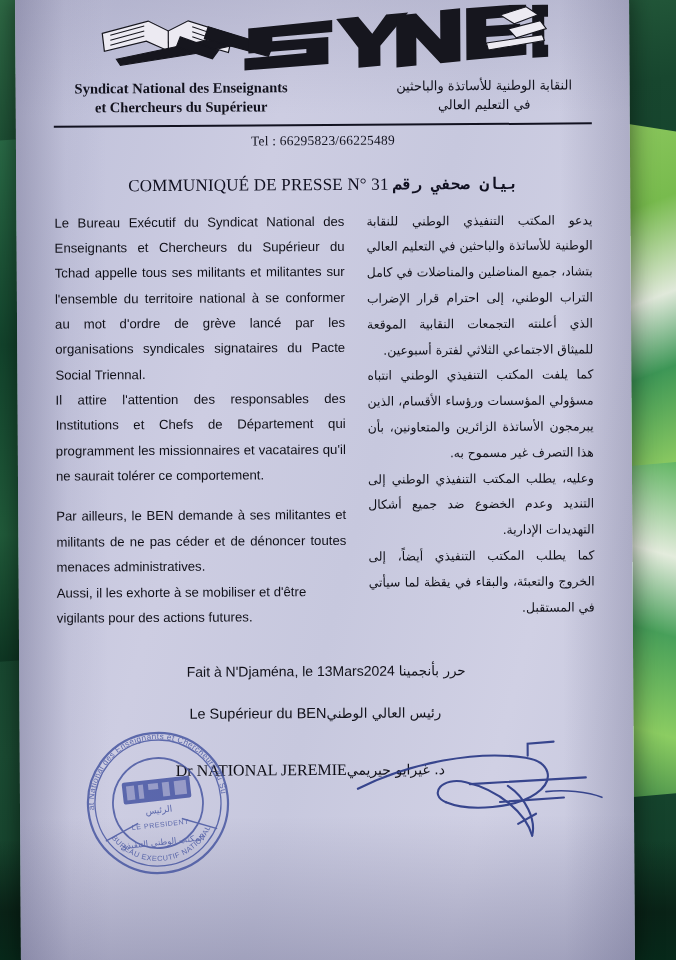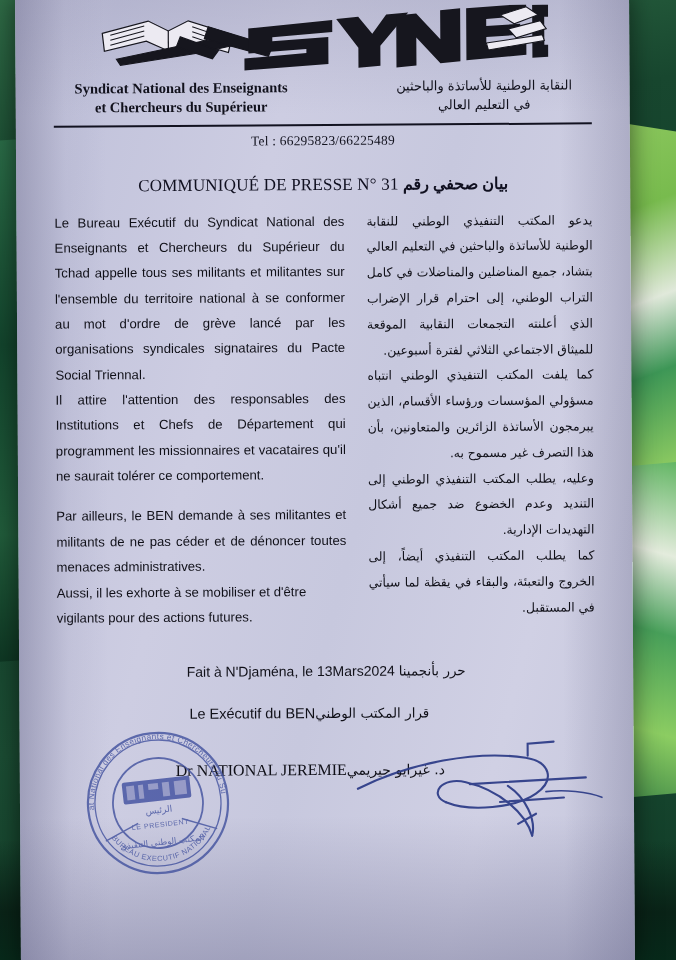--- a/index.html
+++ b/index.html
@@ -145,21 +145,21 @@
   .doc-title {
     text-align: center;
     margin: 26px 0 14px 0;
     font-family: "Liberation Serif", serif;
     font-size: 17px;
     color: #101020;
     white-space: nowrap;
   }
   .doc-title .t-fr { letter-spacing: .2px; }
   .doc-title .t-ar {
-    font-family: Liberation Serif, serif;
+    font-family: Liberation Mono, monospace;
     font-size: 16px;
     font-weight: bold;
     direction: rtl;
     unicode-bidi: isolate;
   }
 
   
   .body-cols {
     display: flex;
     gap: 22px;
@@ -342,21 +342,21 @@
       </div>
     </div>
 
     <div class="closing">
       <div class="closing-line">
         <span>Fait à N'Djaména, le 13Mars2024</span>
         <span class="ar">حرر بأنجمينا</span>
       </div>
 
       <div class="closing-line president">
-        <span>Le Exécutif du BEN</span><span class="ar">قرار المكتب الوطني</span>
+        <span>Le Supérieur du BEN</span><span class="ar">رئيس العالي الوطني</span>
       </div>
 
       <div class="signer">
         <span>Dr NATIONAL JEREMIE</span><span class="ar">د. غيرايو جيريمي</span>
       </div>
     </div>
 
   </div>
 
   <svg id="stamp" viewBox="0 0 172 172">

